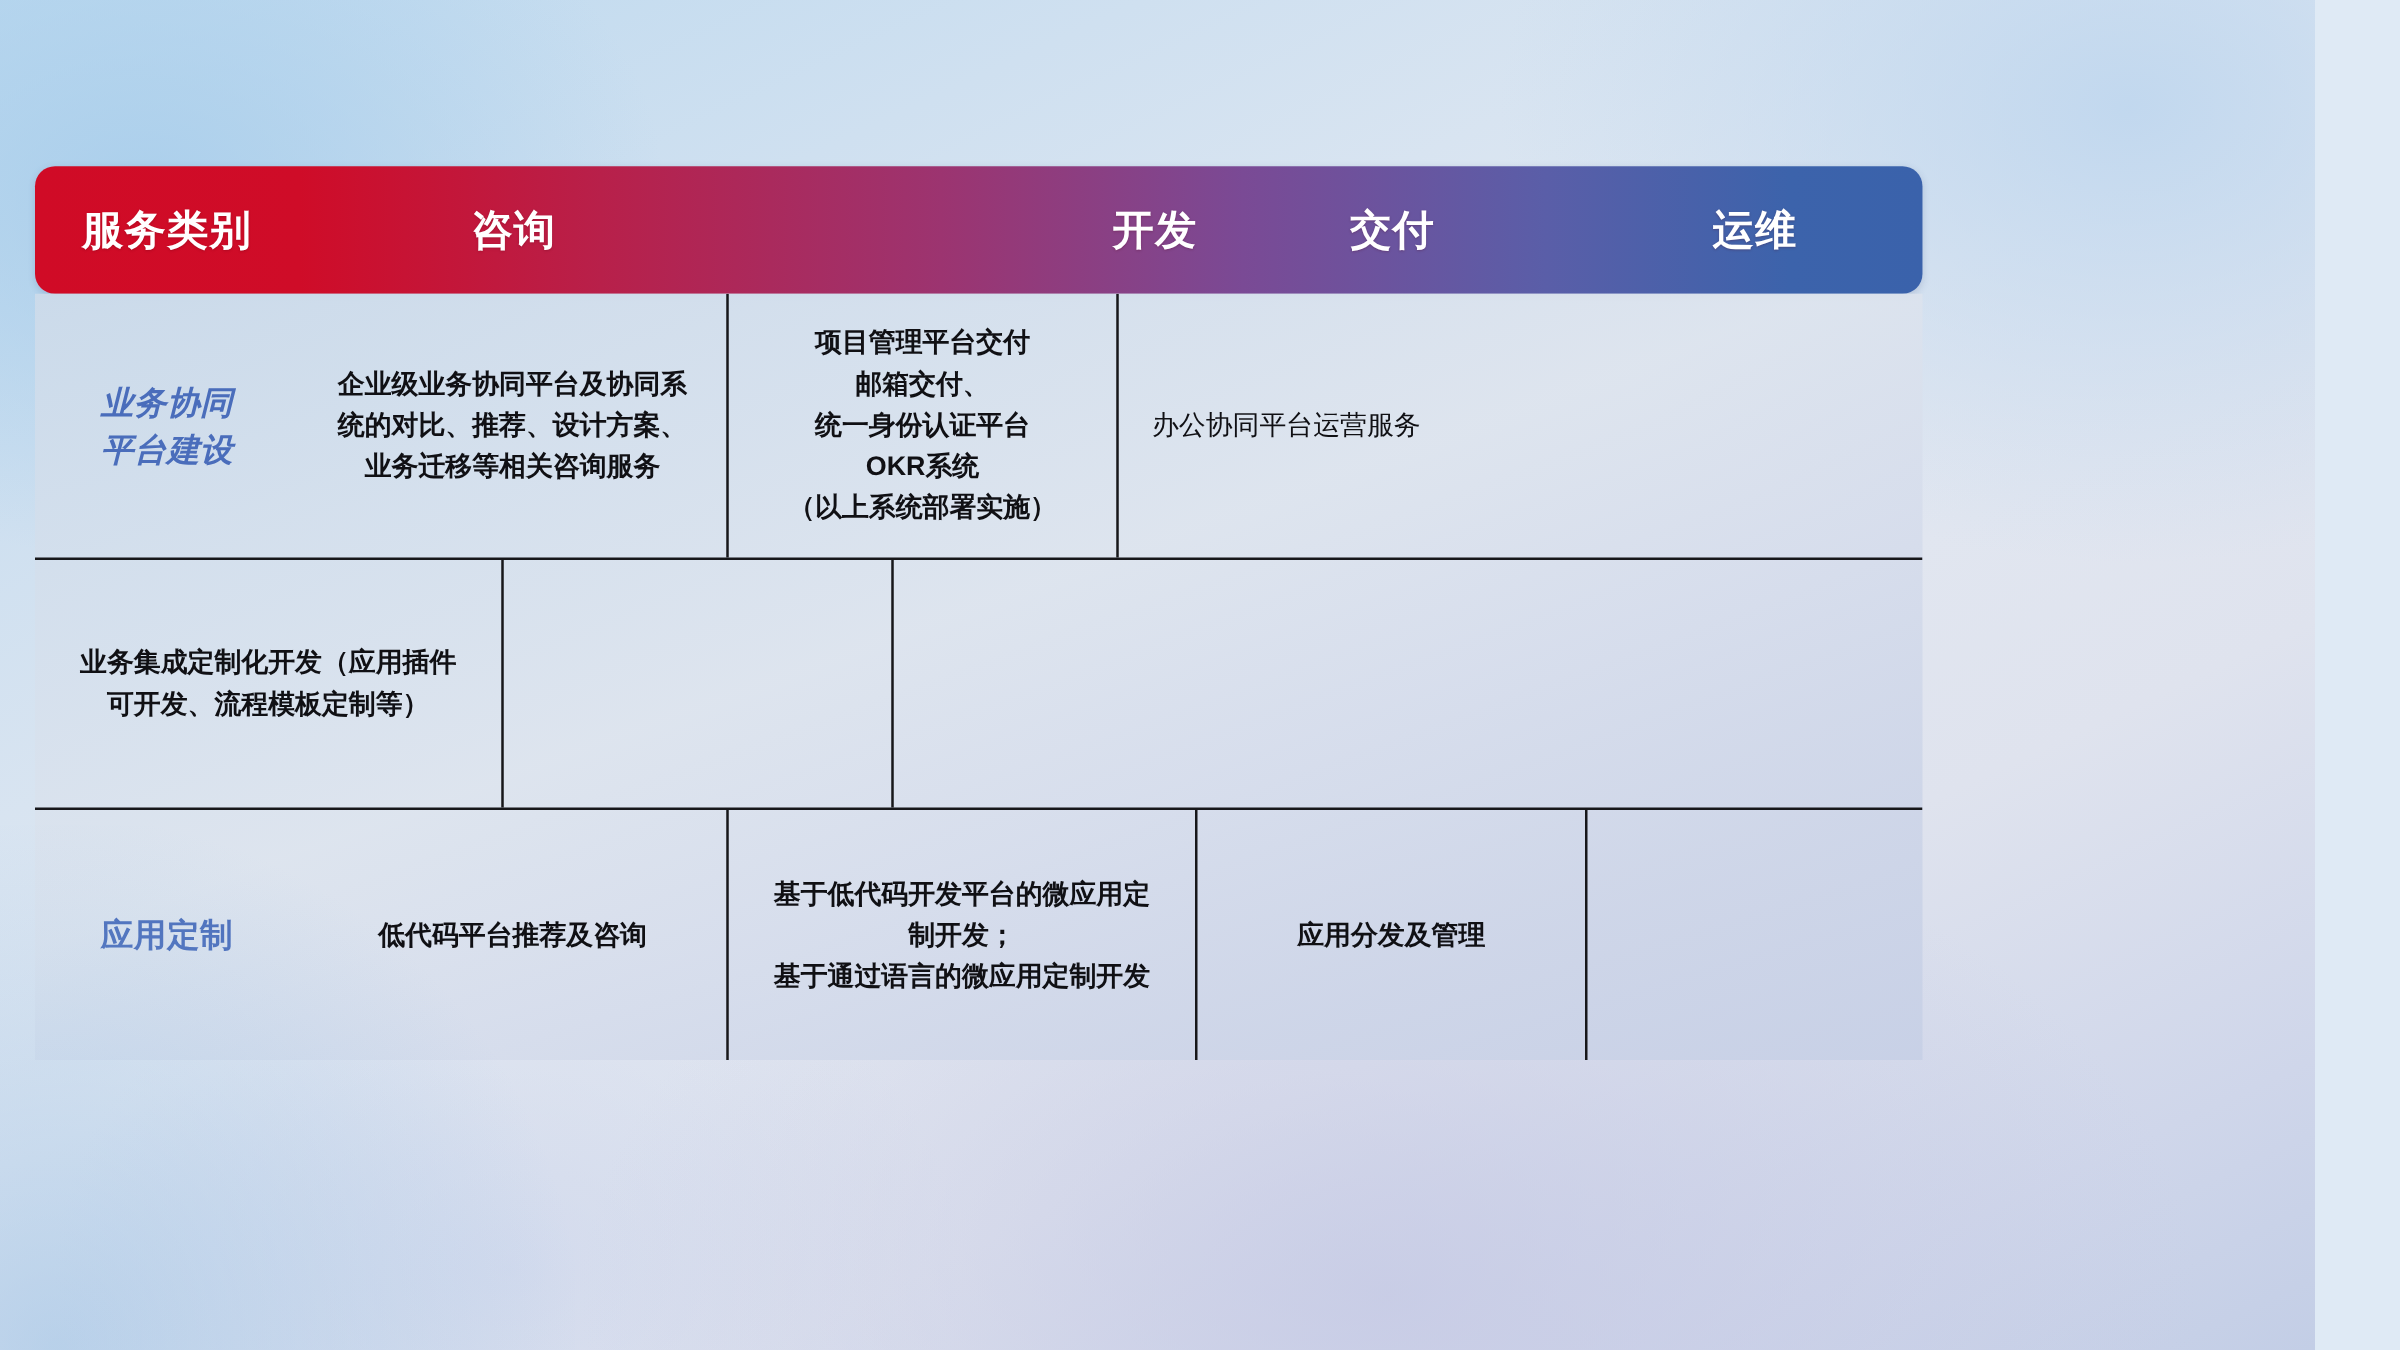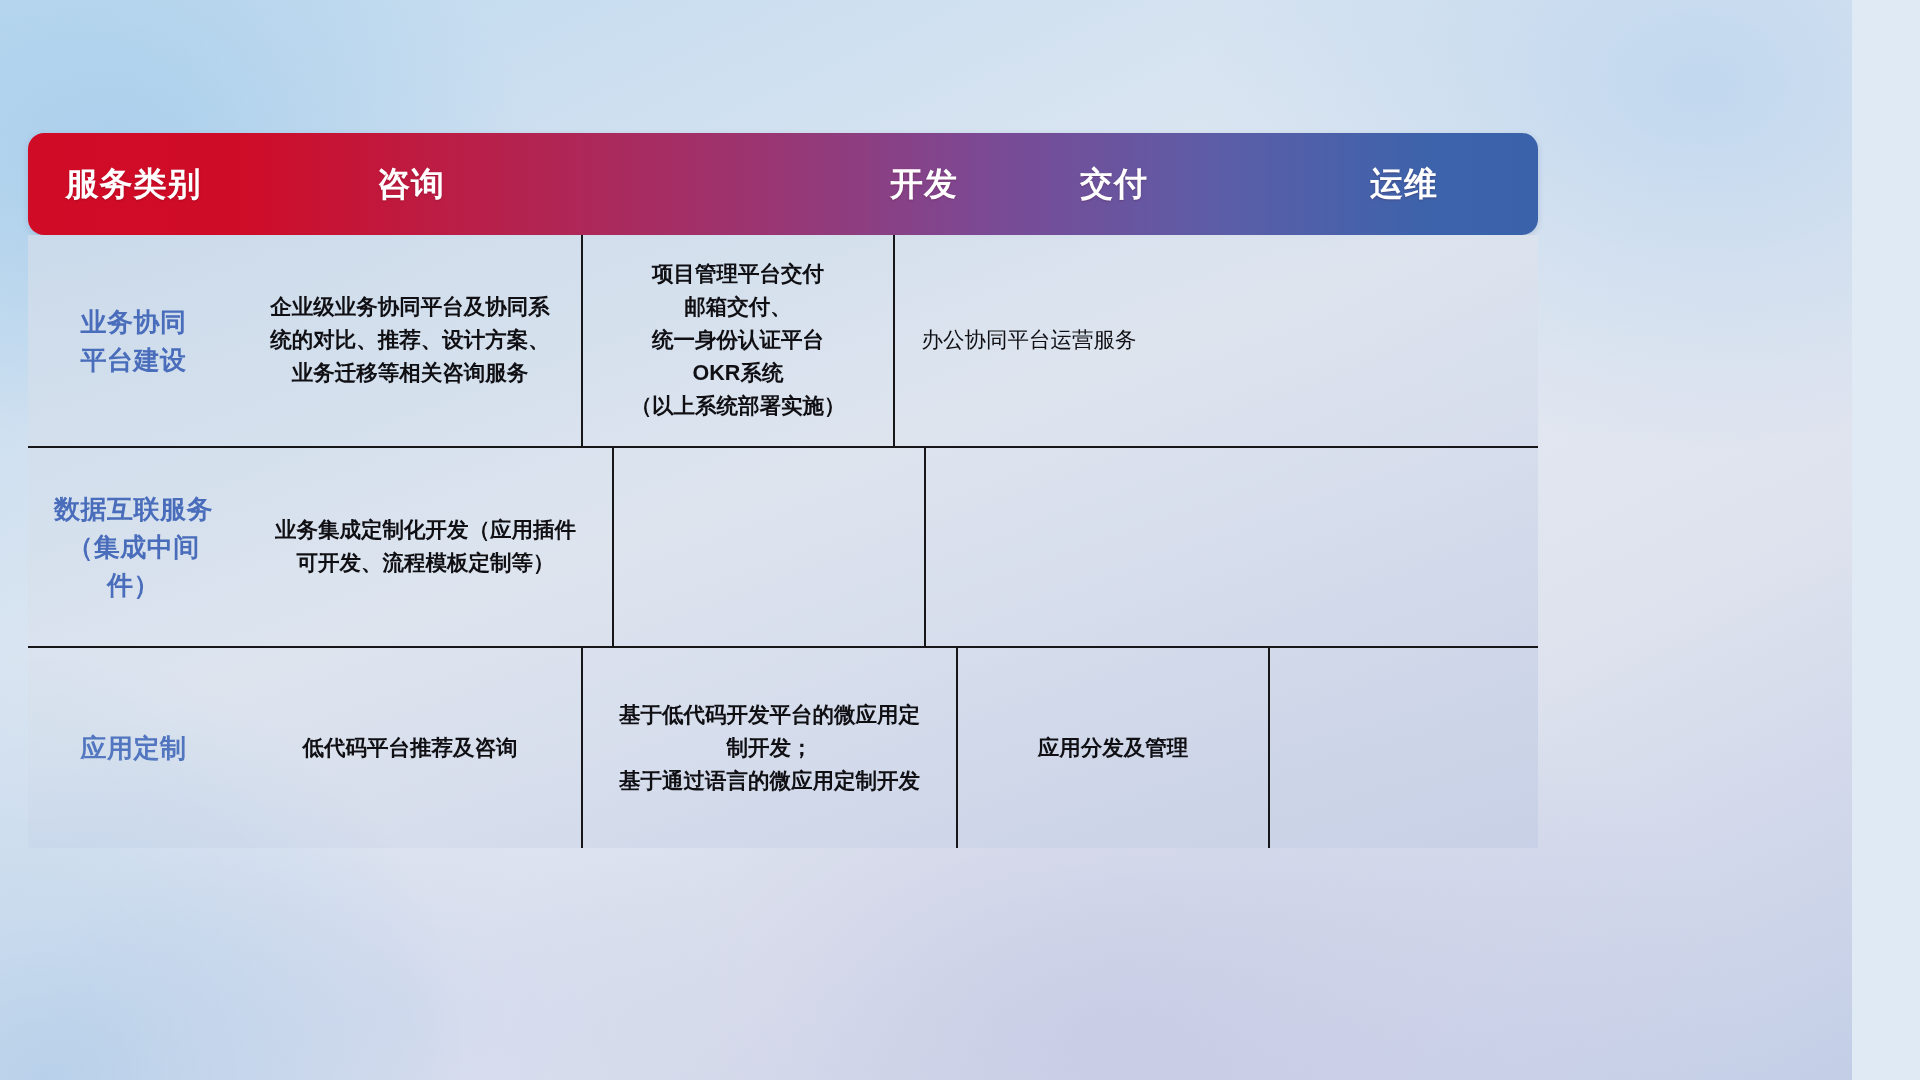--- a/index.html
+++ b/index.html
@@ -107,36 +107,34 @@
       <div class="th" style="width: 211px; flex: 0 0 211px;">服务类别</div>
       <div class="th" style="width: 344px; flex: 0 0 344px;">咨询</div>
       <div class="th" style="width: 375px; flex: 0 0 375px; text-align: right;">开发</div>
       <div class="th" style="width: 312px; flex: 0 0 312px;">交付</div>
       <div class="th" style="width: 268px; flex: 0 0 268px;">运维</div>
     </div>
 
     <div class="tbody">
 
       <div class="trow" id="r0" style="height: 211px;">
-        <div class="td cat" style="width: 211px; flex: 0 0 211px; white-space: pre-line;">业务协同
+        <div class="td cat" style="width: 211px; flex: 0 0 211px; white-space: pre-line; font-style: italic;">业务协同
 平台建设</div>
         <div class="td sep" style="width: 344px; flex: 0 0 344px; white-space: pre-line;">企业级业务协同平台及协同系
 统的对比、推荐、设计方案、
 业务迁移等相关咨询服务</div>
         <div class="td sep" style="width: 312px; flex: 0 0 312px; white-space: pre-line;">项目管理平台交付
 邮箱交付、
 统一身份认证平台
 OKR系统
 （以上系统部署实施）</div>
         <div class="td" style="width: 268px; flex: 0 0 268px; white-space: pre-line;">办公协同平台运营服务</div>
       </div>
 
       <div class="trow" id="r1" style="height: 198px;">
-        <div class="td cat" style="width: 211px; flex: 0 0 211px; white-space: pre-line;">数据互联服务
-（集成中间件）</div>
         <div class="td sep" style="width: 375px; flex: 0 0 375px; white-space: pre-line;">业务集成定制化开发（应用插件
 可开发、流程模板定制等）</div>
         <div class="td sep" style="width: 312px; flex: 0 0 312px; white-space: pre-line;"></div>
         <div class="td" style="width: 268px; flex: 0 0 268px; white-space: pre-line;"></div>
       </div>
 
       <div class="trow last" id="r2" style="height: 200px;">
         <div class="td cat" style="width: 211px; flex: 0 0 211px; white-space: pre-line;">应用定制</div>
         <div class="td sep" style="width: 344px; flex: 0 0 344px; white-space: pre-line;">低代码平台推荐及咨询</div>
         <div class="td sep" style="width: 375px; flex: 0 0 375px; white-space: pre-line;">基于低代码开发平台的微应用定

